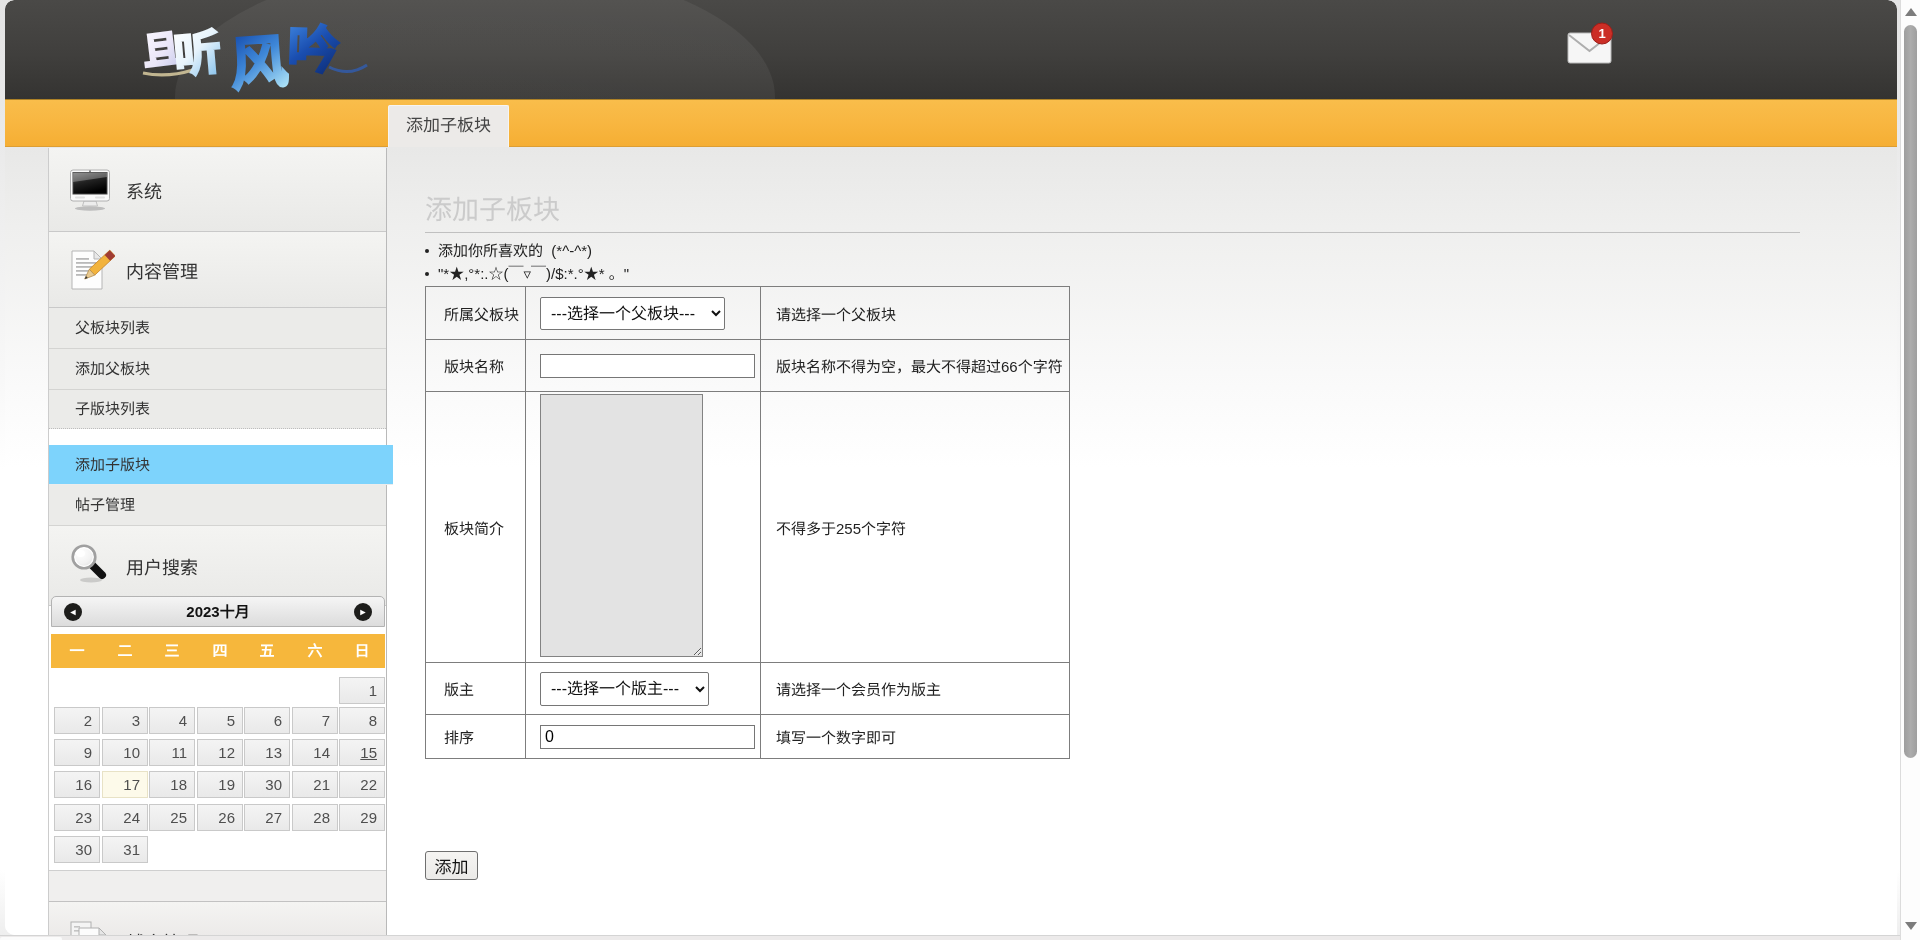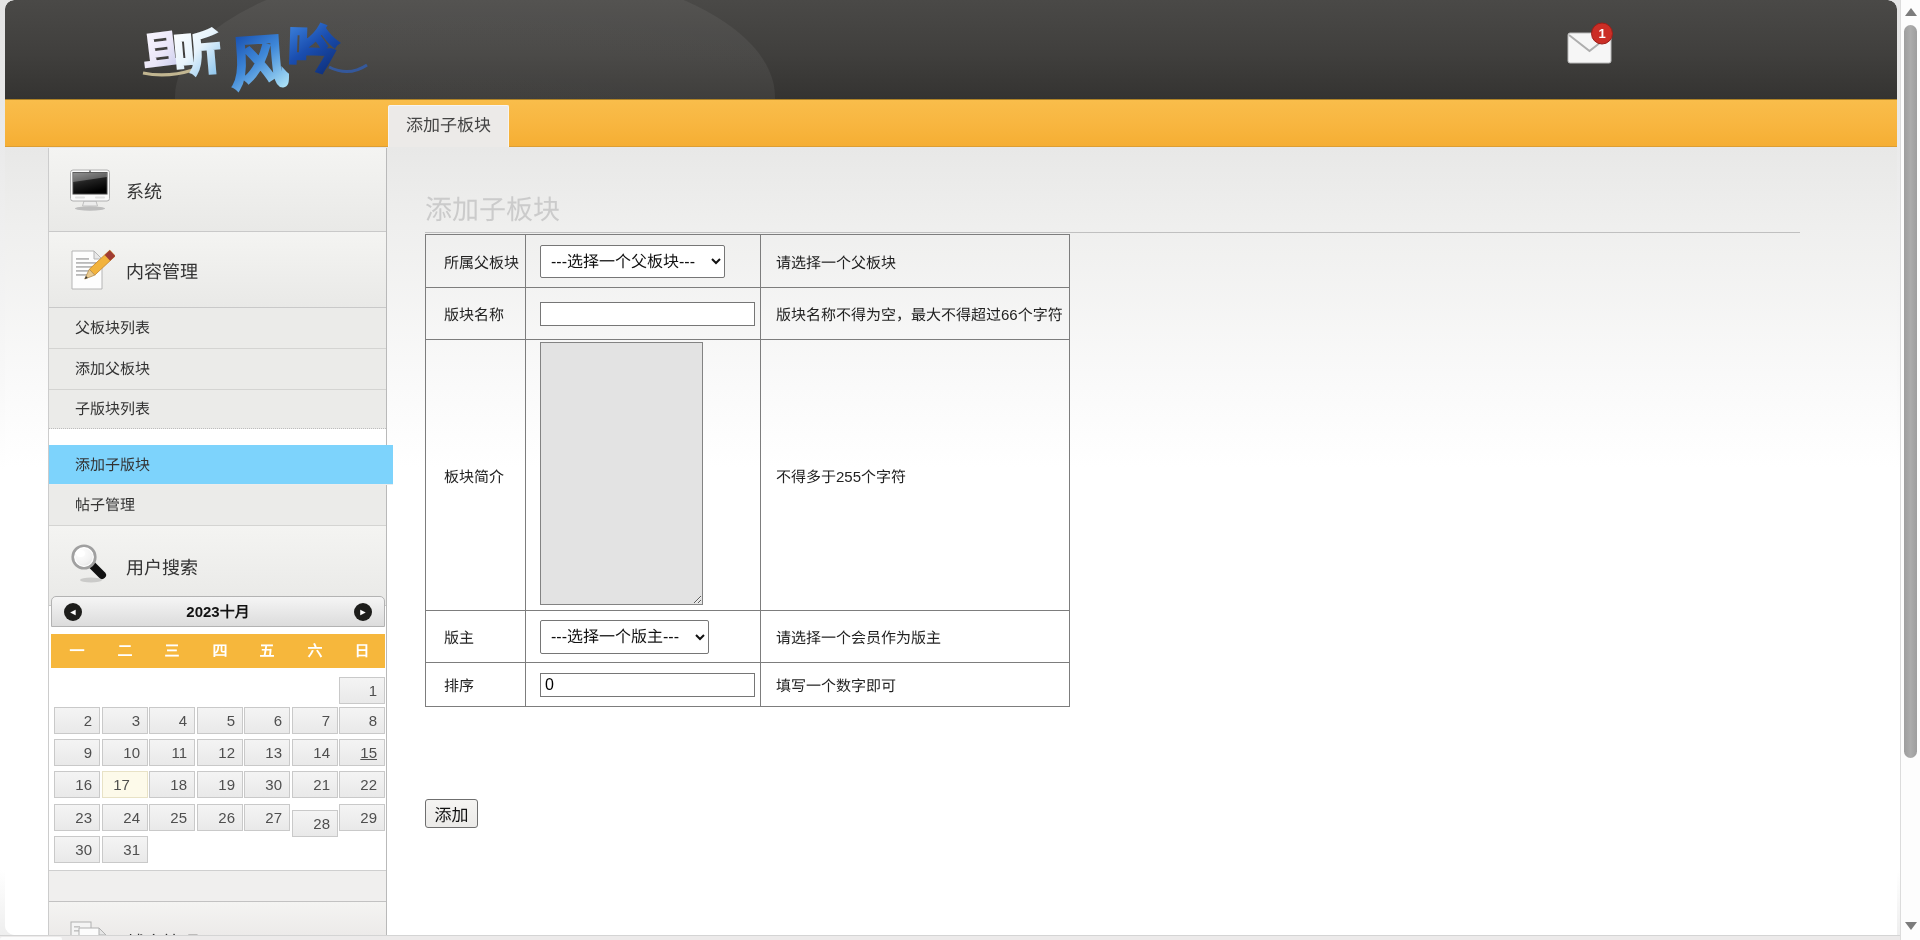--- a/index.html
+++ b/index.html
@@ -30,21 +30,21 @@
 .sub.sel { background:#7dd3fc; border-bottom:1px solid #ececec; width:344px; position:relative; z-index:5; height:40px;margin-top:16px; }
 
 #cal { position:absolute; left:2px; top:448px; width:334px; }
 #calhead { height:31px; background:linear-gradient(180deg,#f5f5f5 0,#dcdcdc 100%); border:1px solid #b3b3b3; border-radius:5px 5px 0 0; position:relative; text-align:center; line-height:30px; font-size:15px; font-weight:bold; color:#111; }
 .cnav { position:absolute; top:6px; width:18px; height:18px; border-radius:50%; background:#1d1d1b; color:#fff; font-size:9px; line-height:18px; text-align:center; }
 #calhead .prv { left:12px; } #calhead .nxt { right:12px; }
 #caldow { height:34px; margin-top:7px; background:#f6b73c; color:#fff; font-weight:bold; font-size:15px; position:relative; }
 #caldow span { position:absolute; width:46px; text-align:center; line-height:34px; top:0; }
 #calgrid { position:relative; height:202px; background:#fff; }
 .dcell { position:absolute; width:46px; height:27px; background:linear-gradient(180deg,#f4f4f4 0,#e9e9e9 100%); border:1px solid #c9c9c9; font-size:15px; color:#4f4f4f; text-align:right; padding-right:7px; line-height:25px; }
-.dcell.today { background:#fdfaea; border-color:#e8e2c6;text-align:center; }
+.dcell.today { background:#fdfaea; border-color:#e8e2c6; }
 #gap1 { position:absolute; left:0px; top:722px; width:337px; height:32px; background:#f0efee; border-top:1px solid #cfcfcf; border-bottom:1px solid #c2c2c2; }
 #bhead { position:absolute; left:0px; top:754px; width:337px; height:34px; background:linear-gradient(180deg,#f4f4f2 0,#eceae9 100%); overflow:hidden; }
 #bhead .txt { position:absolute; left:78px; top:26px; font-size:18px; color:#333; }
 #bhead svg { position:absolute; left:21px; top:19px; }
 
 #main { position:absolute; left:420px; top:0; width:1380px; }
 h1 { font-size:27px; font-weight:normal; color:#cbcbcb; margin-top:41px; }
 #rule { margin-top:5px; width:1375px; border-top:1px solid #c0c0c0; }
 ul { margin:6px 0 0 13px; list-style:none; }
 ul li { font-size:15px; color:#222; line-height:23px; position:relative; }
@@ -209,41 +209,45 @@
             <div class="dcell" style="left: 98px; top: 103px;">18</div>
             <div class="dcell" style="left: 146px; top: 103px;">19</div>
             <div class="dcell" style="left: 193px; top: 103px;">30</div>
             <div class="dcell" style="left: 241px; top: 103px;">21</div>
             <div class="dcell" style="left: 288px; top: 103px;">22</div>
             <div class="dcell" style="left: 3px; top: 136px;">23</div>
             <div class="dcell" style="left: 51px; top: 136px;">24</div>
             <div class="dcell" style="left: 98px; top: 136px;">25</div>
             <div class="dcell" style="left: 146px; top: 136px;">26</div>
             <div class="dcell" style="left: 193px; top: 136px;">27</div>
-            <div class="dcell" style="left: 241px; top: 142px;">28</div>
+            <div class="dcell" style="left: 241px; top: 136px;">28</div>
             <div class="dcell" style="left: 288px; top: 136px;">29</div>
             <div class="dcell" style="left: 3px; top: 168px;">30</div>
             <div class="dcell" style="left: 51px; top: 168px;">31</div>
           </div>
       </div>
       <div id="gap1"></div>
       <div id="bhead">
           <svg width="40" height="36" viewBox="0 0 40 36">
         <rect x="1" y="1" width="20" height="28" fill="#f4f4f4" stroke="#b0b0b0"></rect>
         <rect x="4" y="5" width="6" height="1.6" fill="#c4c4c4"></rect>
         <rect x="4" y="9" width="10" height="1.6" fill="#c4c4c4"></rect>
         <path d="M9 7 L29 7 L36 14 L36 35 L9 35 Z" fill="#fcfcfc" stroke="#b0b0b0"></path>
         <path d="M29 7 L29 14 L36 14 Z" fill="#e6e6e6" stroke="#b0b0b0"></path>
       </svg>
           <span class="txt">博文管理</span>
         </div>
     </div>
     <div id="main">
       <h1>添加子板块</h1>
       <div id="rule"></div>
+      <ul>
+        <li>添加你所喜欢的&nbsp; (*^-^*)</li>
+        <li>"*★,°*:.☆(￣▿￣)/$:*.°★* 。"</li>
+      </ul>
       <table id="ftab">
         <tbody>
             <tr style="height:53px;">
               <td class="lbl">所属父板块</td>
               <td class="inp"><select id="sel1"><option>---选择一个父板块---</option></select></td>
               <td class="dsc">请选择一个父板块</td>
             </tr>
         <tr style="height:52px;">
               <td class="lbl">版块名称</td>
               <td class="inp"><input type="text" style=""></td>

